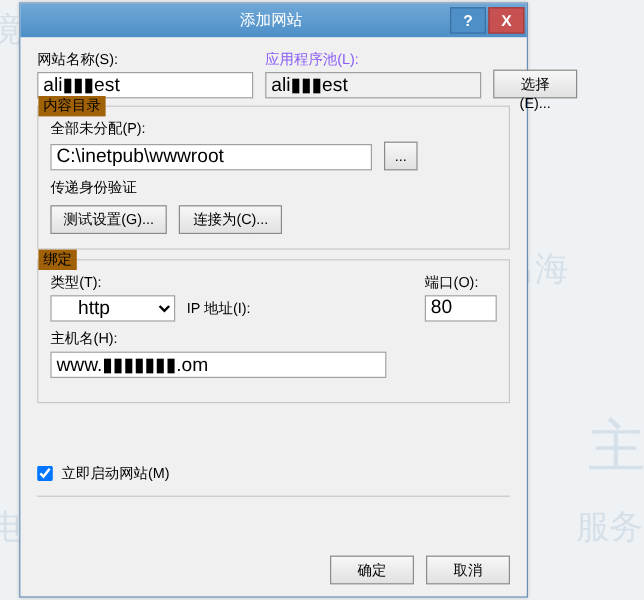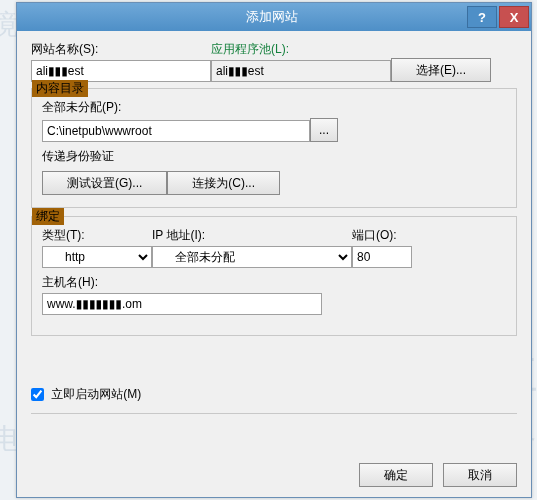--- a/index.html
+++ b/index.html
@@ -16,72 +16,72 @@
 .watermark {
   position: absolute;
   font-size: 28px;
   color: rgba(80,120,160,0.15);
   white-space: nowrap;
   pointer-events: none;
 }
 .dialog {
   position: absolute;
   left: 16px; top: 2px;
-  width: 516px; height: 496px;
+  width: 424px; height: 496px;
   background: #f0f0f0;
   border: 1px solid #6a8fb5;
   box-shadow: 0 0 3px rgba(0,0,0,0.2);
 }
 .titlebar {
   height: 28px;
   background: linear-gradient(#6fa8d8, #4e8fc7);
   display: flex;
   align-items: center;
   color: #fff;
   font-size: 13px;
 }
 .titlebar .title { flex: 1; text-align: center; padding-left: 60px; }
 .titlebar .btn { width: 30px; height: 22px; margin-right: 2px; display: flex; align-items: center; justify-content: center; cursor: pointer; }
 .help-btn { background: #4e8fc7; border: 1px solid #3a6fa0; color: #fff; font-weight: bold; }
 .close-btn { background: #c75050; border: 1px solid #a03a3a; color: #fff; font-weight: bold; }
 .content { padding: 10px 14px 0 14px; }
-.row { display: flex; margin-bottom: 6px; align-items: flex-end; }
+.row { display: flex; gap: 10px; margin-bottom: 6px; align-items: flex-end; }
 .col { display: flex; flex-direction: column; }
 label { margin-bottom: 2px; color: #000; }
 input[type="text"], select {
   border: 1px solid #a0a0a0;
   background: #fff;
   padding: 3px 4px;
-  font-size: 12px;
+  font-size: 16px;
   height: 22px;
 }
 select { padding: 1px 18px; }
 .btn-std {
   background: linear-gradient(#f7f7f7, #e1e1e1);
   border: 1px solid #8a8a8a;
-  padding: 3px 24px;
+  padding: 3px 10px;
   font-size: 12px;
   cursor: pointer;
   min-width: 70px;
   height: 24px;
 }
 .btn-sm { min-width: 28px; padding: 2px 6px; }
 .group {
   border: 1px solid #c8c8c8;
   margin: 6px 0 8px 0;
   padding: 10px 10px 12px 10px;
   position: relative;
 }
 .group-title {
   position: absolute;
   top: -9px; left: 0;
   background: #a16207;
   padding: 0 4px;
 }
-.subtle { color: #15803d; }
+.subtle { color: #8b5cf6; }
 .checkbox-row { margin-top: 50px; margin-bottom: 10px; }
 .checkbox-row input { vertical-align: middle; margin-right: 4px; }
 .footer {
   position: absolute;
   right: 14px; bottom: 10px;
   display: flex; gap: 10px;
 }
 .divider { border-top: 1px solid #c8c8c8; margin: 4px 0 8px 0; }
 </style>
 </head>
@@ -137,23 +137,20 @@
       <div class="group-title">绑定</div>
       <div class="row">
         <div class="col" style="width:110px">
           <label>类型(T):</label>
           <select>
             <option>http</option>
           </select>
         </div>
         <div class="col" style="width:200px">
           <label>IP 地址(I):</label>
-          <select>
-            <option>全部未分配</option>
-          </select>
         </div>
         <div class="col" style="width:60px">
           <label>端口(O):</label>
           <input type="text" value="80" style="">
         </div>
       </div>
       <div class="col" style="margin-bottom:8px">
         <label>主机名(H):</label>
         <input type="text" style="width: 280px;" value="www.▮▮▮▮▮▮▮.om">
       </div>

